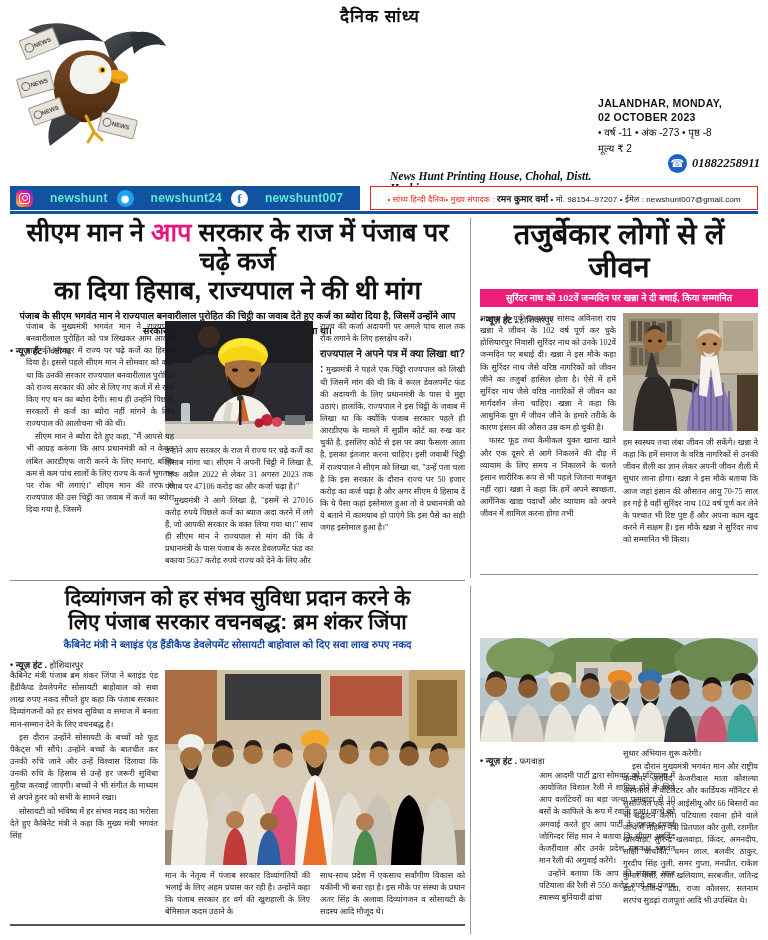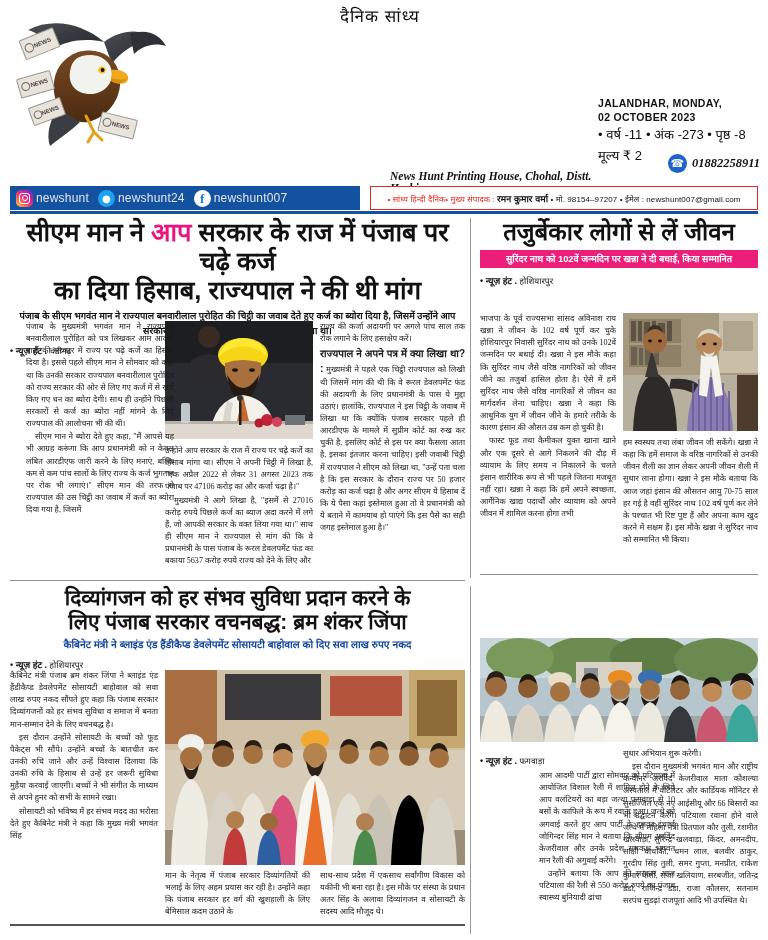--- a/index.html
+++ b/index.html
@@ -14,40 +14,40 @@
   .page{width:768px;height:940px;position:relative;padding:0;box-sizing:border-box;}
 
   
   .masthead{position:relative;height:186px;padding:4px 10px 0 10px;box-sizing:border-box;}
   .eagle-wrap{position:absolute;left:8px;top:12px;width:180px;height:145px;}
   .eagle-svg{width:100%;height:100%;display:block;}
 
   .title-block{position:absolute;left:190px;top:8px;width:380px;text-align:center;}
   .daily-sandhya{
     font-family:"Liberation Sans","DejaVu Sans",sans-serif;
-    font-weight:normal;font-size:17px;letter-spacing:1px;color:#111;
+    font-weight:bold;font-size:17px;letter-spacing:1px;color:#111;
     margin:0 0 -6px 0;line-height:1.1;
   }
   .logo-text{
     font-family:"Liberation Sans","DejaVu Sans",sans-serif;
     font-weight:bold;
     font-size:92px;
     color:#e8261c;
     line-height:0.96;
     margin:0;
     letter-spacing:-1px;
     -webkit-text-stroke:1px #d4140b;
   }
 
   .dateblock{
     position:absolute;right:10px;top:96px;width:160px;text-align:left;
     font-family:"Liberation Sans","DejaVu Sans",sans-serif;
   }
   .dateblock .city{font-weight:bold;font-size:10.5px;letter-spacing:0.3px;line-height:1.35;color:#111;}
-  .dateblock .meta{font-size:13px;line-height:1.5;color:#111;margin-top:1px;}
+  .dateblock .meta{font-size:10px;line-height:1.5;color:#111;margin-top:1px;}
 
   .pressline{
     position:absolute;left:390px;top:170px;width:260px;text-align:left;
     font-family:"Liberation Serif","DejaVu Serif",serif;
     font-style:italic;font-weight:bold;font-size:11.5px;color:#111;
   }
   .phoneblock{
     position:absolute;right:8px;top:154px;display:flex;align-items:center;gap:5px;
   }
   .phone-icon{
@@ -63,22 +63,22 @@
   .socialbar{
     position:absolute;left:10px;top:186px;right:10px;height:24px;
     display:flex;align-items:stretch;
   }
   .social-left{
     background:#1352a0;display:flex;align-items:center;gap:2px;
     padding:0 4px;width:350px;box-sizing:border-box;
   }
   .social-item{display:flex;align-items:center;gap:3px;padding:0 5px 0 2px;}
   .social-item .lbl{
-    color:#e5e5e5;font-family:"Liberation Sans","DejaVu Sans",sans-serif;
-    font-weight:normal;font-size:12px;letter-spacing:0.2px;
+    color:#5eead4;font-family:"Liberation Sans","DejaVu Sans",sans-serif;
+    font-weight:bold;font-size:12px;letter-spacing:0.2px;margin-left:14px;
   }
   .ic{width:17px;height:17px;border-radius:4px;display:flex;align-items:center;justify-content:center;
      font-size:10px;color:#fff;font-family:"DejaVu Sans",sans-serif;}
   .ic-ig{background:linear-gradient(45deg,#f9ce34,#ee2a7b,#6228d7);border-radius:5px;}
   .ic-ig .sq{width:9px;height:9px;border:1.6px solid #fff;border-radius:3px;position:relative;}
   .ic-ig .sq:after{content:"";position:absolute;left:1.6px;top:1.6px;width:4px;height:4px;border:1.3px solid #fff;border-radius:50%;}
   .ic-tw{background:#1da1f2;border-radius:50%;}
   .ic-fb{background:#ffffff;border-radius:50%;color:#1877f2;font-weight:bold;font-size:13px;
          font-family:"Liberation Serif",serif;line-height:1;}
   .social-right{
@@ -96,21 +96,21 @@
   
   .content{position:absolute;left:10px;right:10px;top:218px;bottom:4px;}
   .vdiv{position:absolute;top:0;bottom:0;width:1px;background:#9a9a9a;}
 
   .hl-main{
     font-family:"Liberation Sans","DejaVu Sans",sans-serif;
     font-weight:bold;color:#111;text-align:center;line-height:1.13;
     margin:0;
   }
   .hl-xl{font-size:25.5px;}
-  .hl-lg{font-size:24px;}
+  .hl-lg{font-size:29px;}
   .hl-md{font-size:21px;}
   .hl-main .accent{color:#e8157f;}
 
   .subhead-plain{
     font-family:"Liberation Sans","DejaVu Sans",sans-serif;
     font-size:9.4px;font-weight:bold;text-align:center;line-height:1.5;
     color:#111;margin:5px 2px 0 2px;
   }
   .subhead-pink{
     background:#ec1e79;color:#fff;

